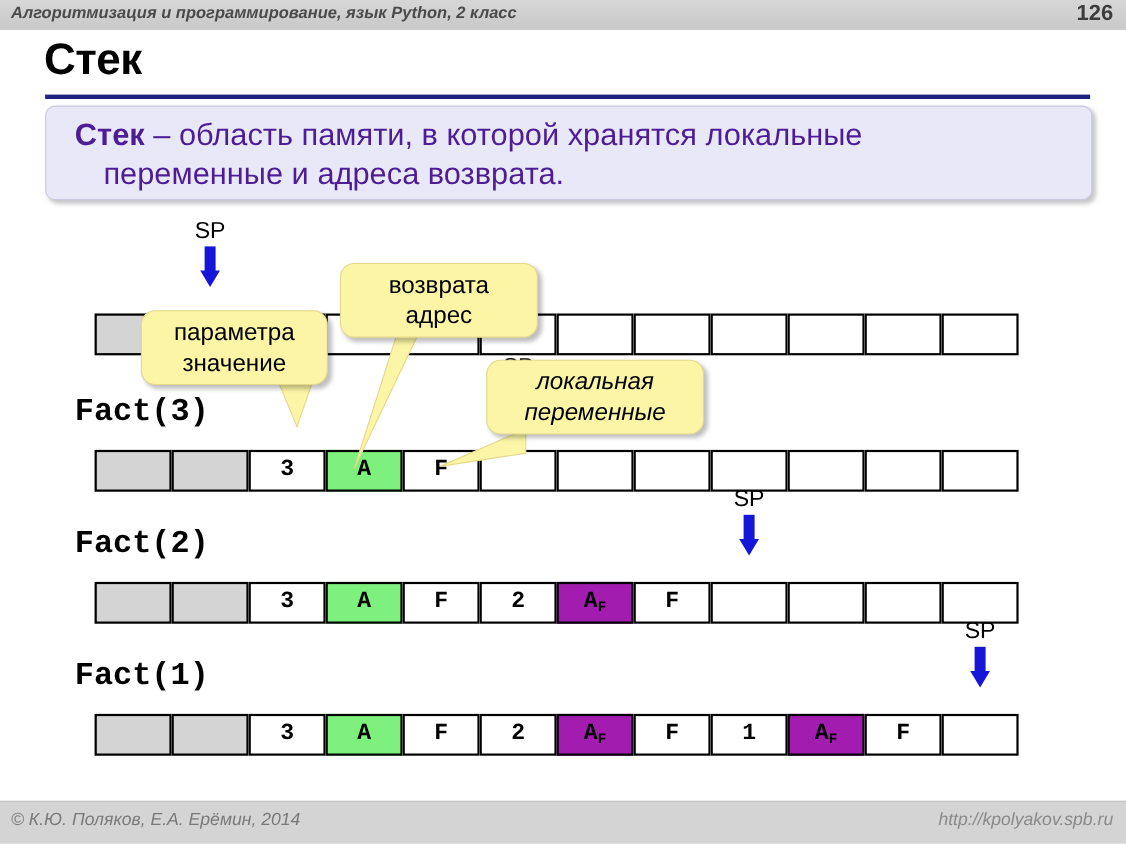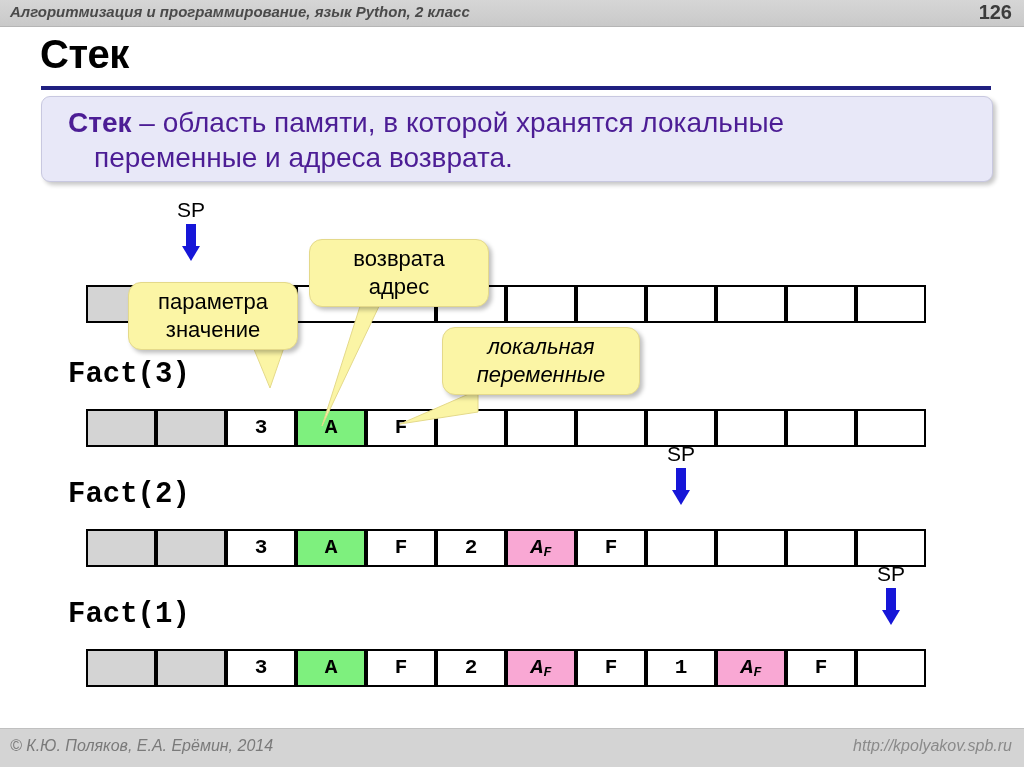--- a/index.html
+++ b/index.html
@@ -59,21 +59,21 @@
     position:absolute;top:0;width:70px;height:38px;
     box-sizing:border-box;
     border:2px solid #000;
     background:#ffffff;
     font-family:"Liberation Mono","DejaVu Sans Mono",monospace;
     font-size:21px;font-weight:bold;color:#000;
     text-align:center;line-height:34px;
   }
   .cell.used{background:#d4d4d4;}
   .cell.green{background:#7ef07e;}
-  .cell.cyan{background:#f9a8d4;font-style:italic;}
+  .cell.cyan{background:#a21caf;}
   .cell sub{font-size:13px;vertical-align:-3px;}
 
   
   .fact-label{
     position:absolute;
     font-family:"Liberation Mono","DejaVu Sans Mono",monospace;
     font-size:29px;font-weight:bold;color:#000;
   }
 
   

